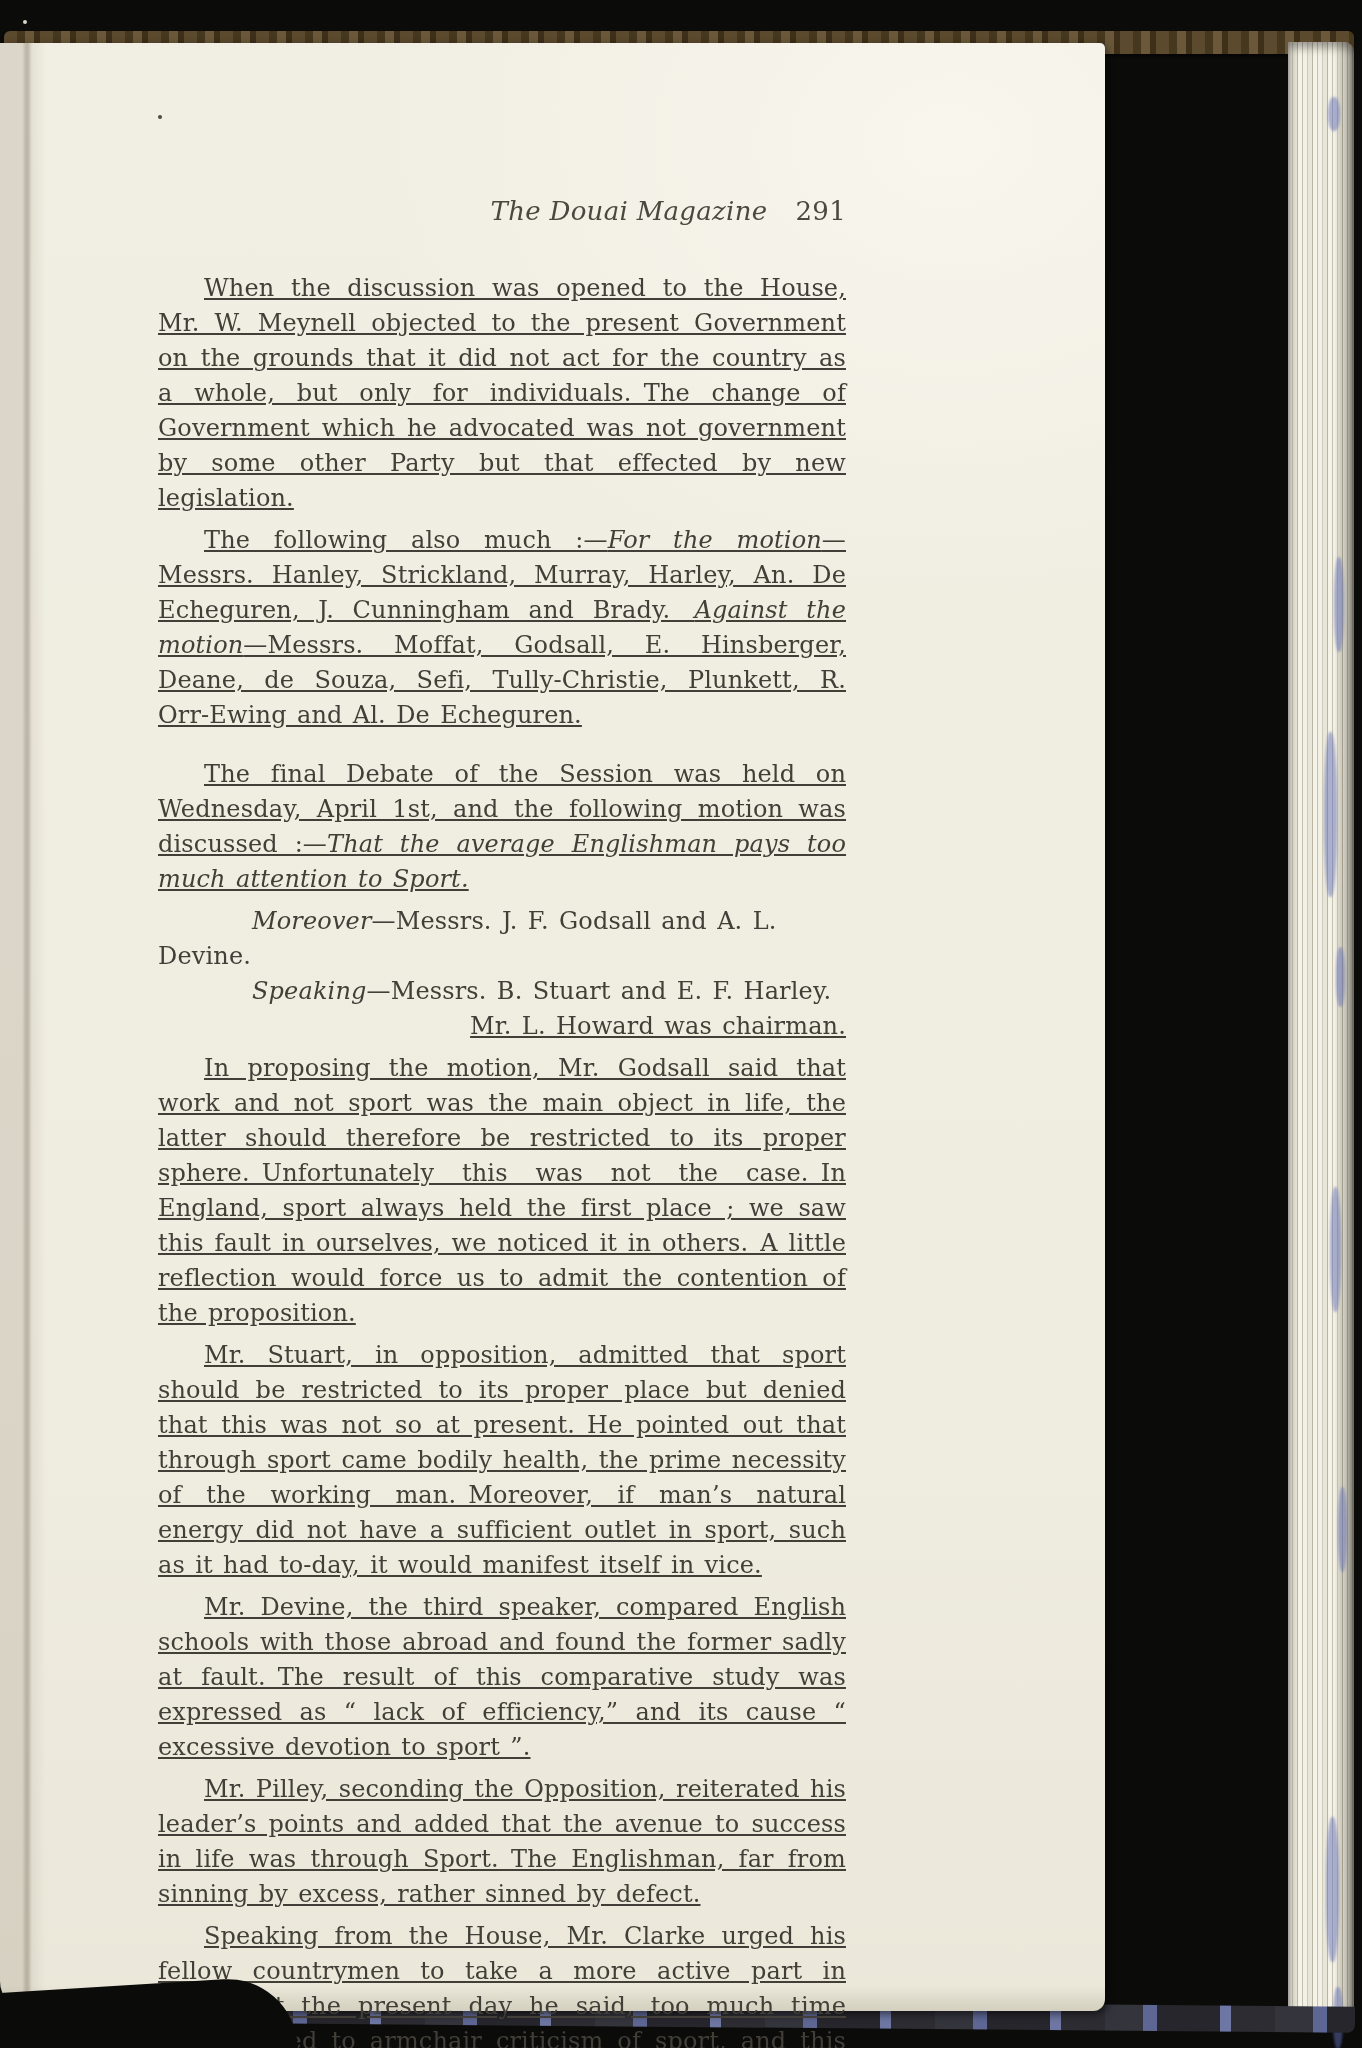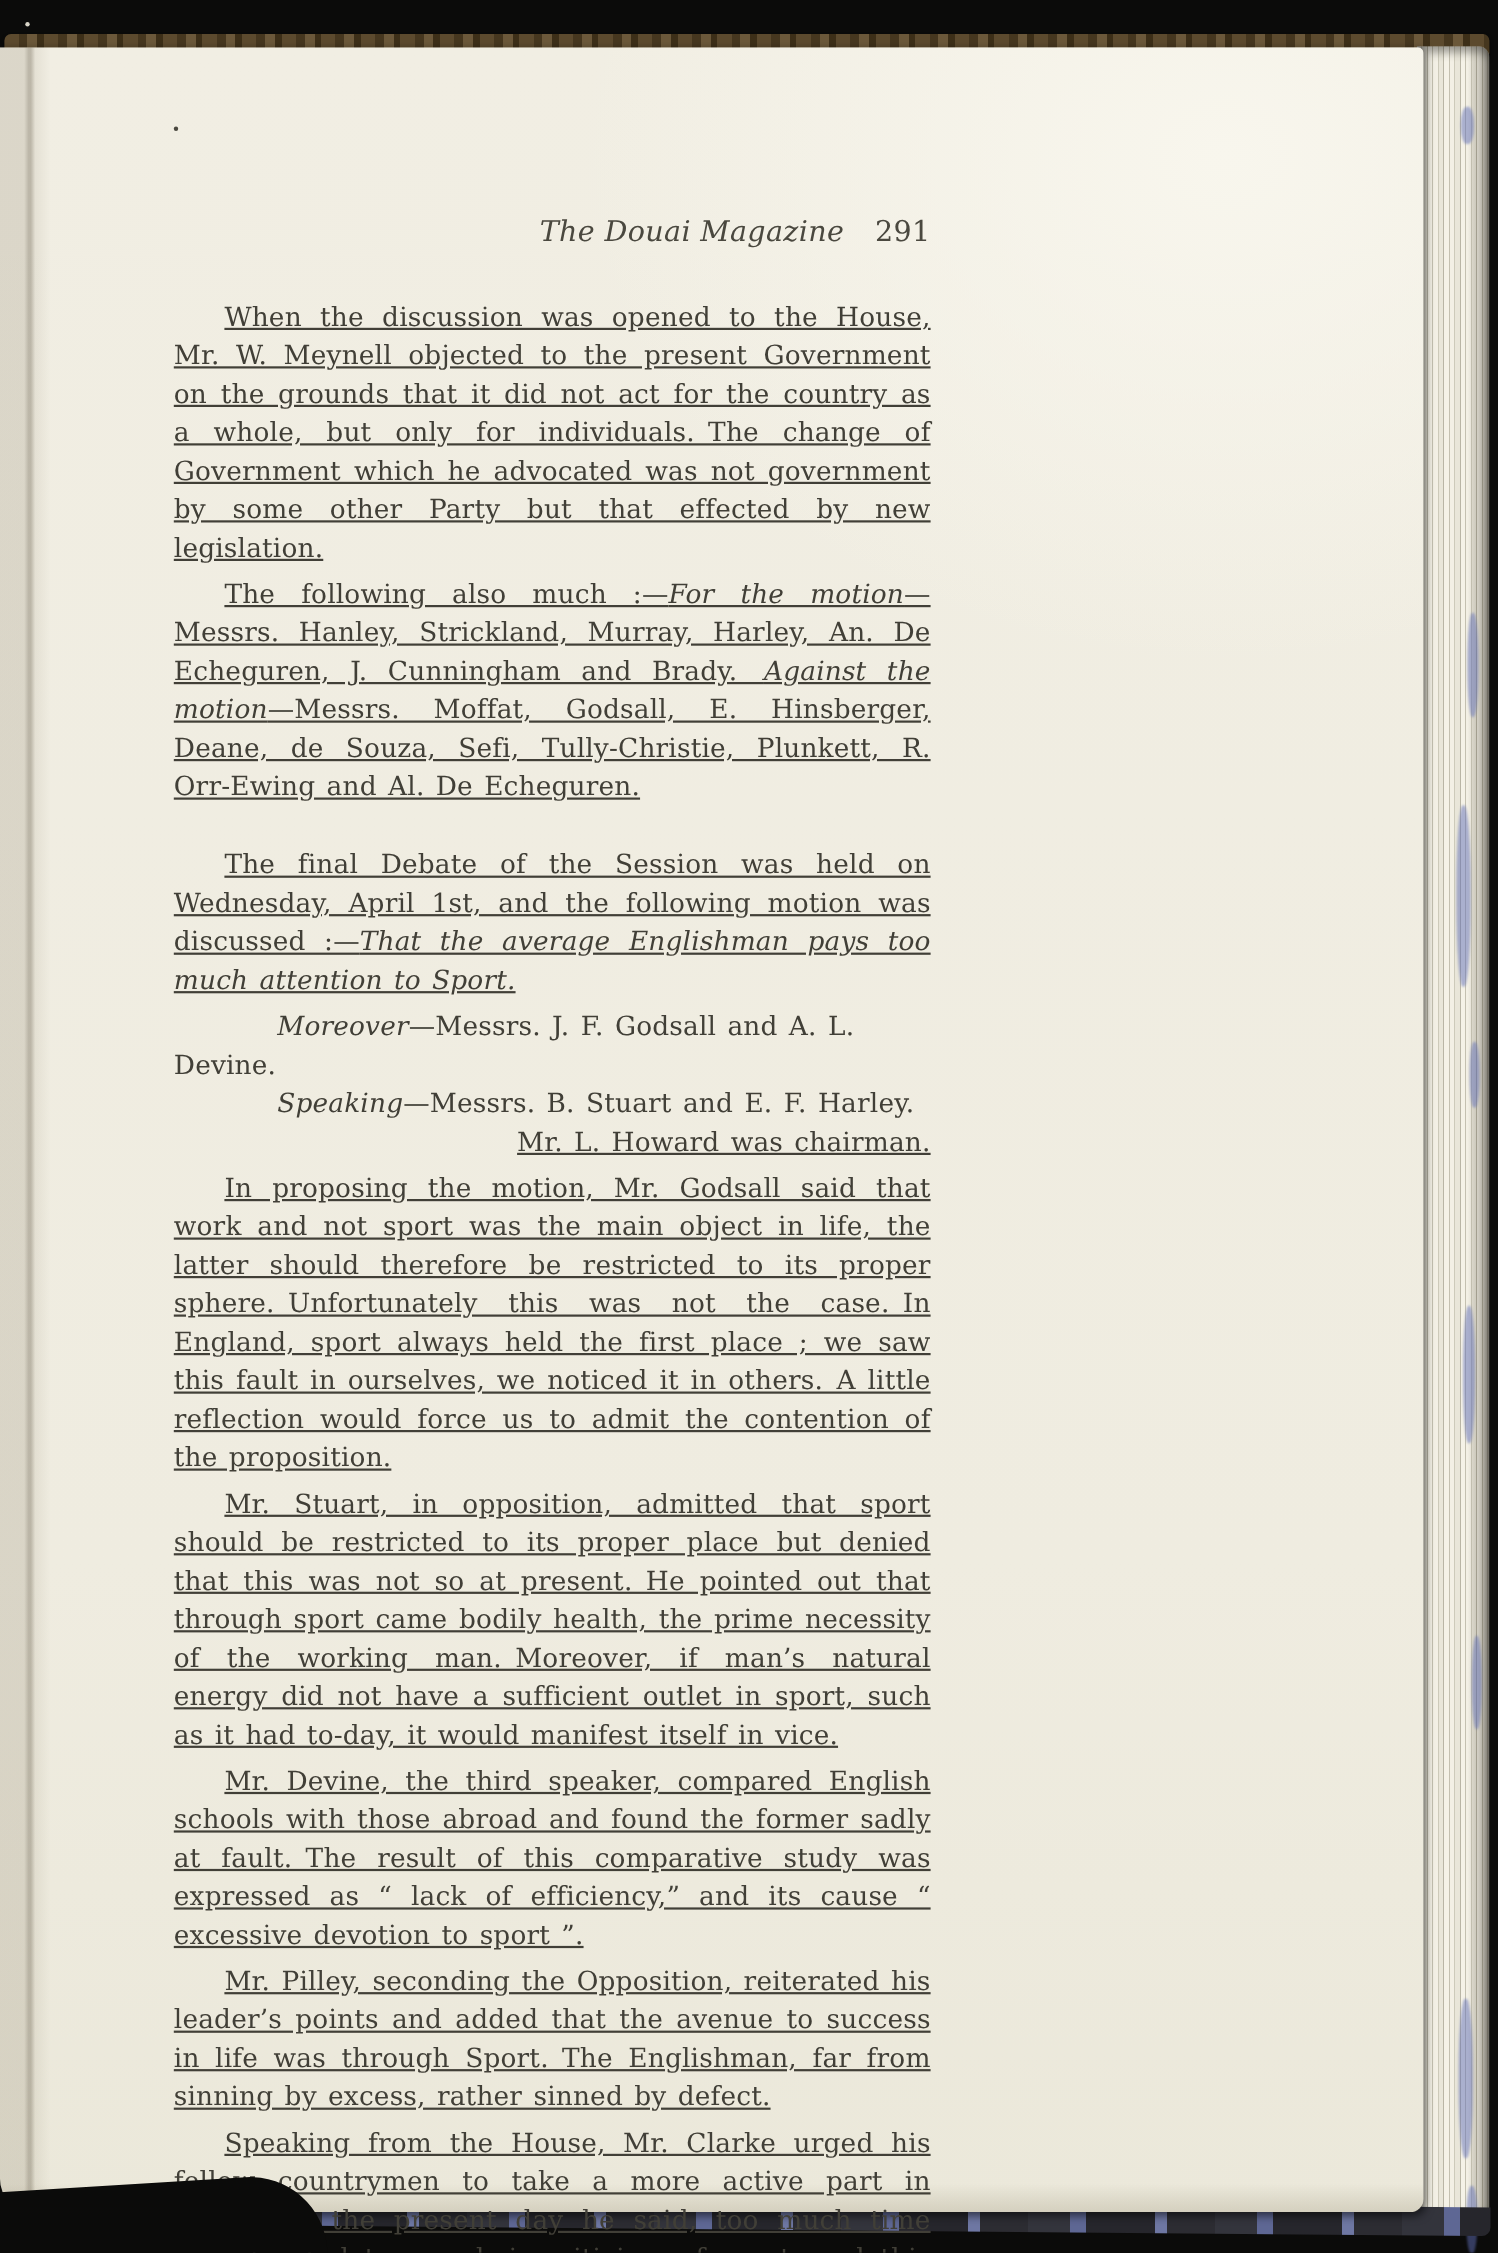--- a/index.html
+++ b/index.html
@@ -42,21 +42,21 @@
   .bottom-edge{
     position:absolute;left:255px;top:2002px;width:1100px;height:26px;
     transform:skewY(.5deg);
     background:
       repeating-linear-gradient(90deg,#33343c 0 38px,#5e6794 38px 52px,#26262c 52px 115px,#6e77a3 115px 126px,#2c2c32 126px 170px);
     border-radius:0 0 8px 4px;
   }
 
   
   .page{
-    position:absolute;left:0;top:43px;width:1294px;height:1968px;
+    position:absolute;left:0;top:43px;width:1105px;height:1968px;
     border-radius:0 5px 12px 30px;
     background:
       radial-gradient(ellipse 950px 750px at 86% 5%, #f8f6ed 0%, rgba(248,246,237,0) 62%),
       linear-gradient(180deg, #f1eee3 0%, #efece0 70%, #ebe8da 100%);
     box-shadow:2px 3px 8px rgba(0,0,0,.55);
     color:#45433b;
   }
   .gutter{
     position:absolute;left:0;top:0;width:46px;height:100%;
     background:
@@ -91,21 +91,21 @@
   
   .text-block{
     position:absolute;left:158px;top:228px;width:688px;
     font-size:24px;line-height:35px;letter-spacing:.15px;word-spacing:2.5px;
     color:#413f37;
   }
   .para{margin:0 0 7px 0;}
   .para.body{text-align:justify;text-indent:46px;text-decoration:underline;}
   .para.speaker{text-align:left;text-indent:94px;margin-bottom:0;}
   .para.center{text-align:right;text-indent:0;margin-bottom:7px;text-decoration:underline;}
-  .para.space-before{margin-top:36px;}
+  .para.space-before{margin-top:24px;}
   .para i{font-style:italic;}
 </style>
 </head>
 <body>
 
 <div class="scene">
 
   <div class="cover-strip"></div>
 
   <div class="fore-edge">

